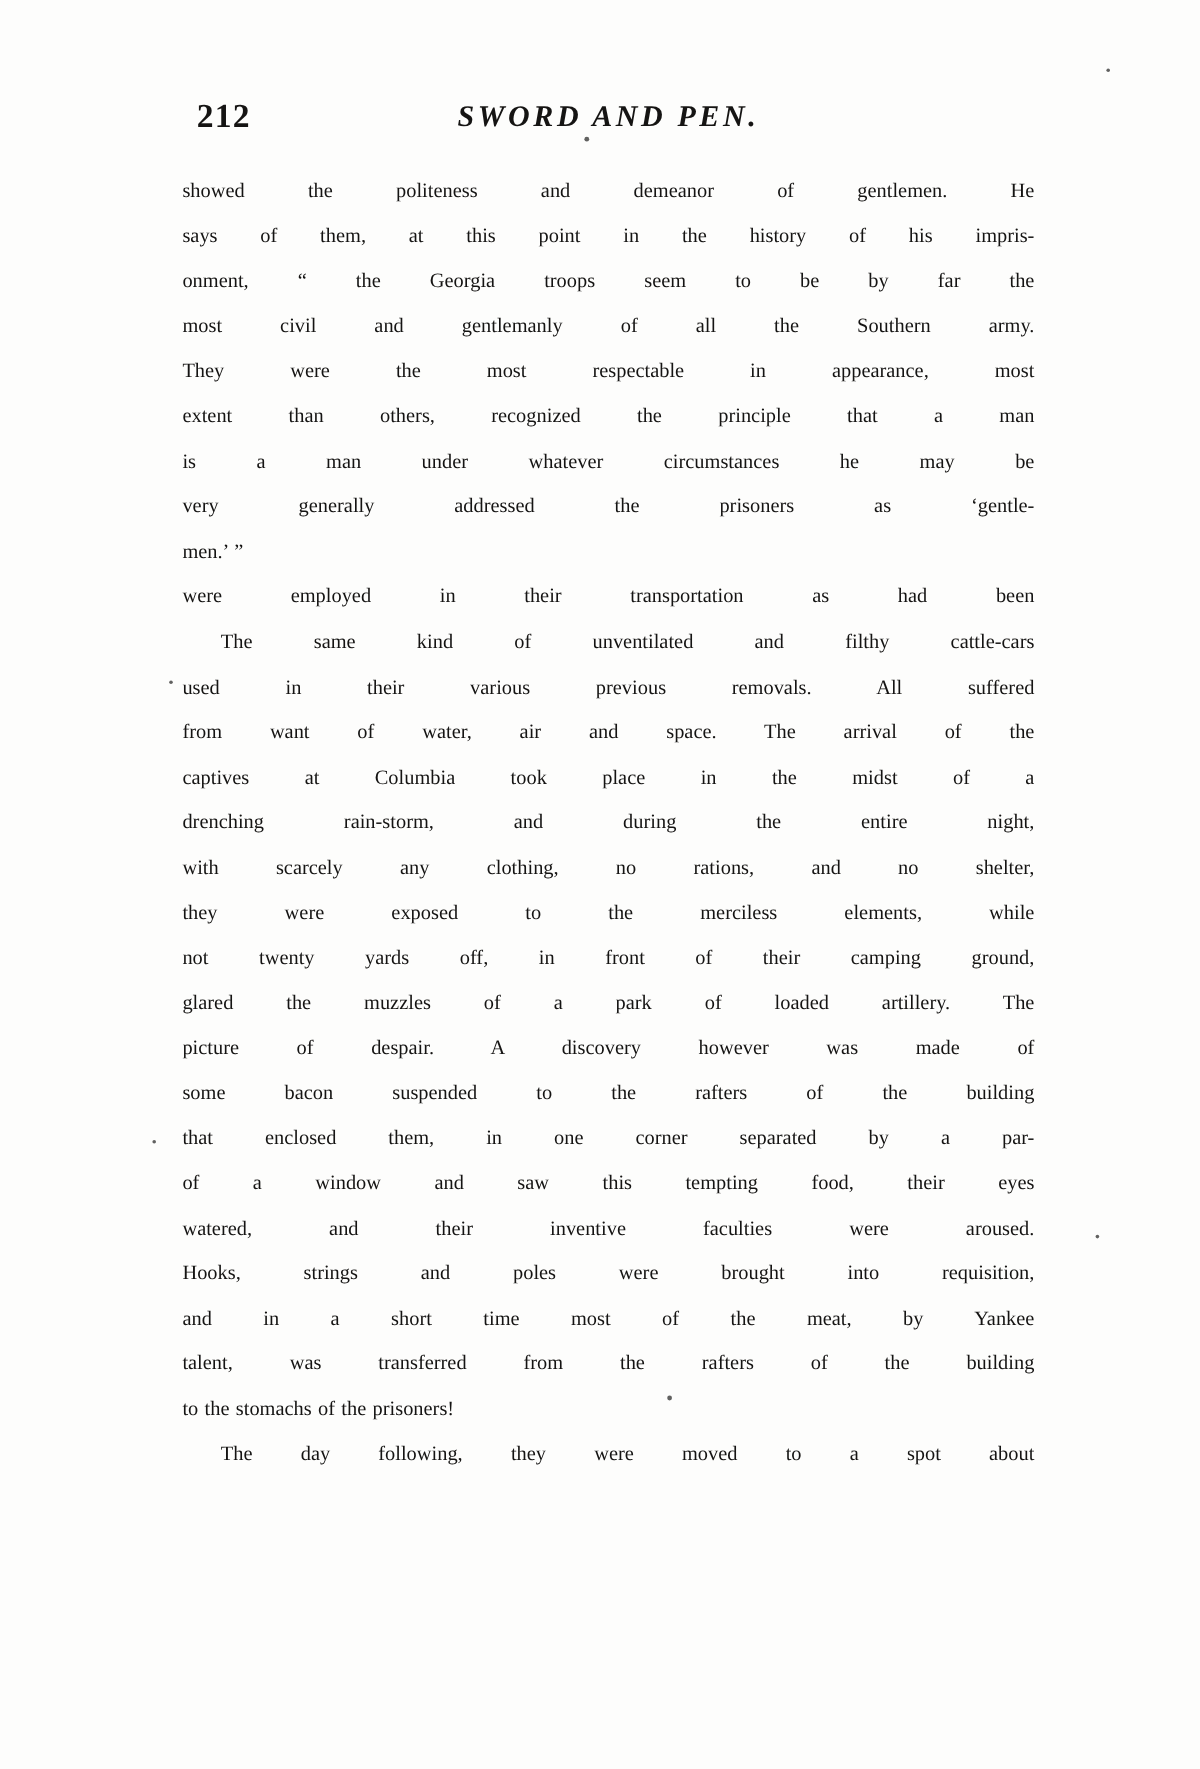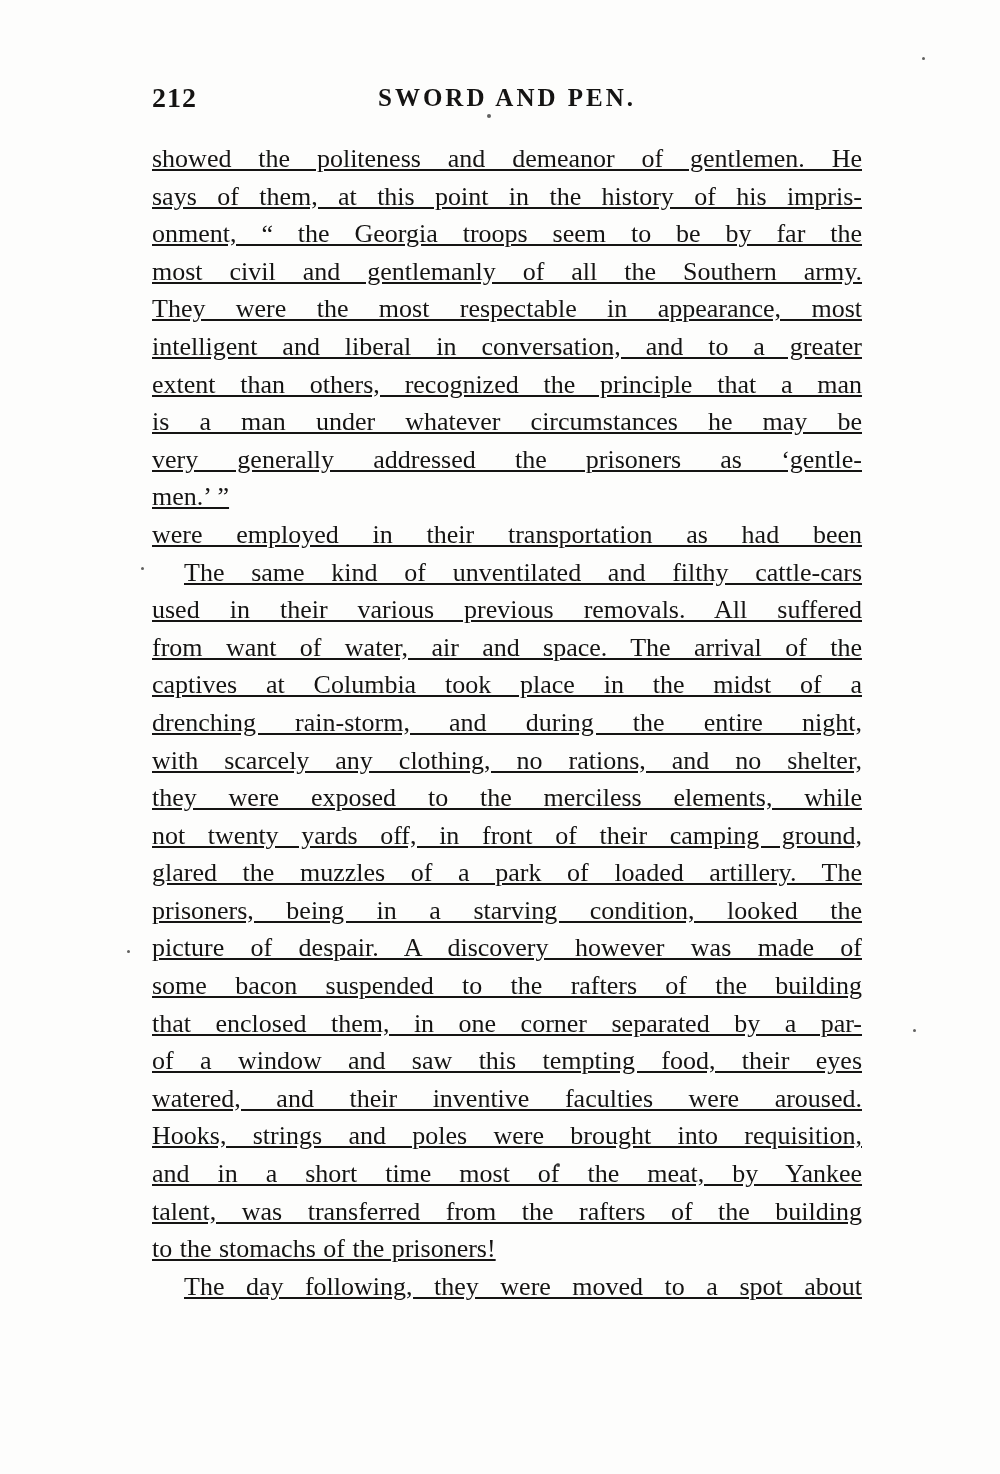--- a/index.html
+++ b/index.html
@@ -19,55 +19,55 @@
   
   .running-head {
     position: absolute;
     top: 82px;
     left: 152px;
     width: 710px;
     height: 32px;
   }
   .pagenum {
     position: absolute;
-    left: 0;
+    left: 12px;
     top: 0;
     font-size: 28px;
     font-weight: bold;
     letter-spacing: 1px;
   }
   .head-title {
     position: absolute;
     left: 50%;
     top: 2px;
     transform: translateX(-50%);
     font-size: 25px;
+    font-style: italic;
     font-weight: bold;
     letter-spacing: 3px;
     white-space: nowrap;
   }
   
   .text-block {
     position: absolute;
     top: 140px;
     left: 152px;
     width: 710px;
   }
   .paragraph {
     margin: 0;
     padding: 0;
   }
   .line {
-    font-size: 26px;
+    font-size: 17px;
     line-height: 37.6px;
     text-align: justify;
     text-align-last: justify;
     word-spacing: 1px;
     white-space: normal;
-    text-decoration: underline;
   }
   .line.lastline {
     text-align: right;
     text-align-last: left;
   }
   .line.indent {
     text-indent: 32px;
   }
   
   .speck {
@@ -87,38 +87,36 @@
     <span class="head-title">SWORD AND PEN.</span>
   </header>
 
   <main class="text-block">
       <div class="paragraph">
         <div class="line">showed the politeness and demeanor of gentlemen. He</div>
         <div class="line">says of them, at this point in the history of his impris-</div>
         <div class="line">onment, “ the Georgia troops seem to be by far the</div>
         <div class="line">most civil and gentlemanly of all the Southern army.</div>
         <div class="line">They were the most respectable in appearance, most</div>
-        <div class="line">intelligent and liberal in conversation, and to a greater</div>
         <div class="line">extent than others, recognized the principle that a man</div>
         <div class="line">is a man under whatever circumstances he may be</div>
         <div class="line">very generally addressed the prisoners as ‘gentle-</div>
         <div class="line lastline">men.’ ”</div>
       </div>
       <div class="paragraph">
         <div class="line">were employed in their transportation as had been</div>
         <div class="line indent">The same kind of unventilated and filthy cattle-cars</div>
         <div class="line">used in their various previous removals. All suffered</div>
         <div class="line">from want of water, air and space. The arrival of the</div>
         <div class="line">captives at Columbia took place in the midst of a</div>
         <div class="line">drenching rain-storm, and during the entire night,</div>
         <div class="line">with scarcely any clothing, no rations, and no shelter,</div>
         <div class="line">they were exposed to the merciless elements, while</div>
         <div class="line">not twenty yards off, in front of their camping ground,</div>
         <div class="line">glared the muzzles of a park of loaded artillery. The</div>
-        <div class="line">prisoners, being in a starving condition, looked the</div>
         <div class="line">picture of despair. A discovery however was made of</div>
         <div class="line">some bacon suspended to the rafters of the building</div>
         <div class="line">that enclosed them, in one corner separated by a par-</div>
         <div class="line">of a window and saw this tempting food, their eyes</div>
         <div class="line">watered, and their inventive faculties were aroused.</div>
         <div class="line">Hooks, strings and poles were brought into requisition,</div>
         <div class="line">and in a short time most of the meat, by Yankee</div>
         <div class="line">talent, was transferred from the rafters of the building</div>
         <div class="line lastline">to the stomachs of the prisoners!</div>
       </div>

